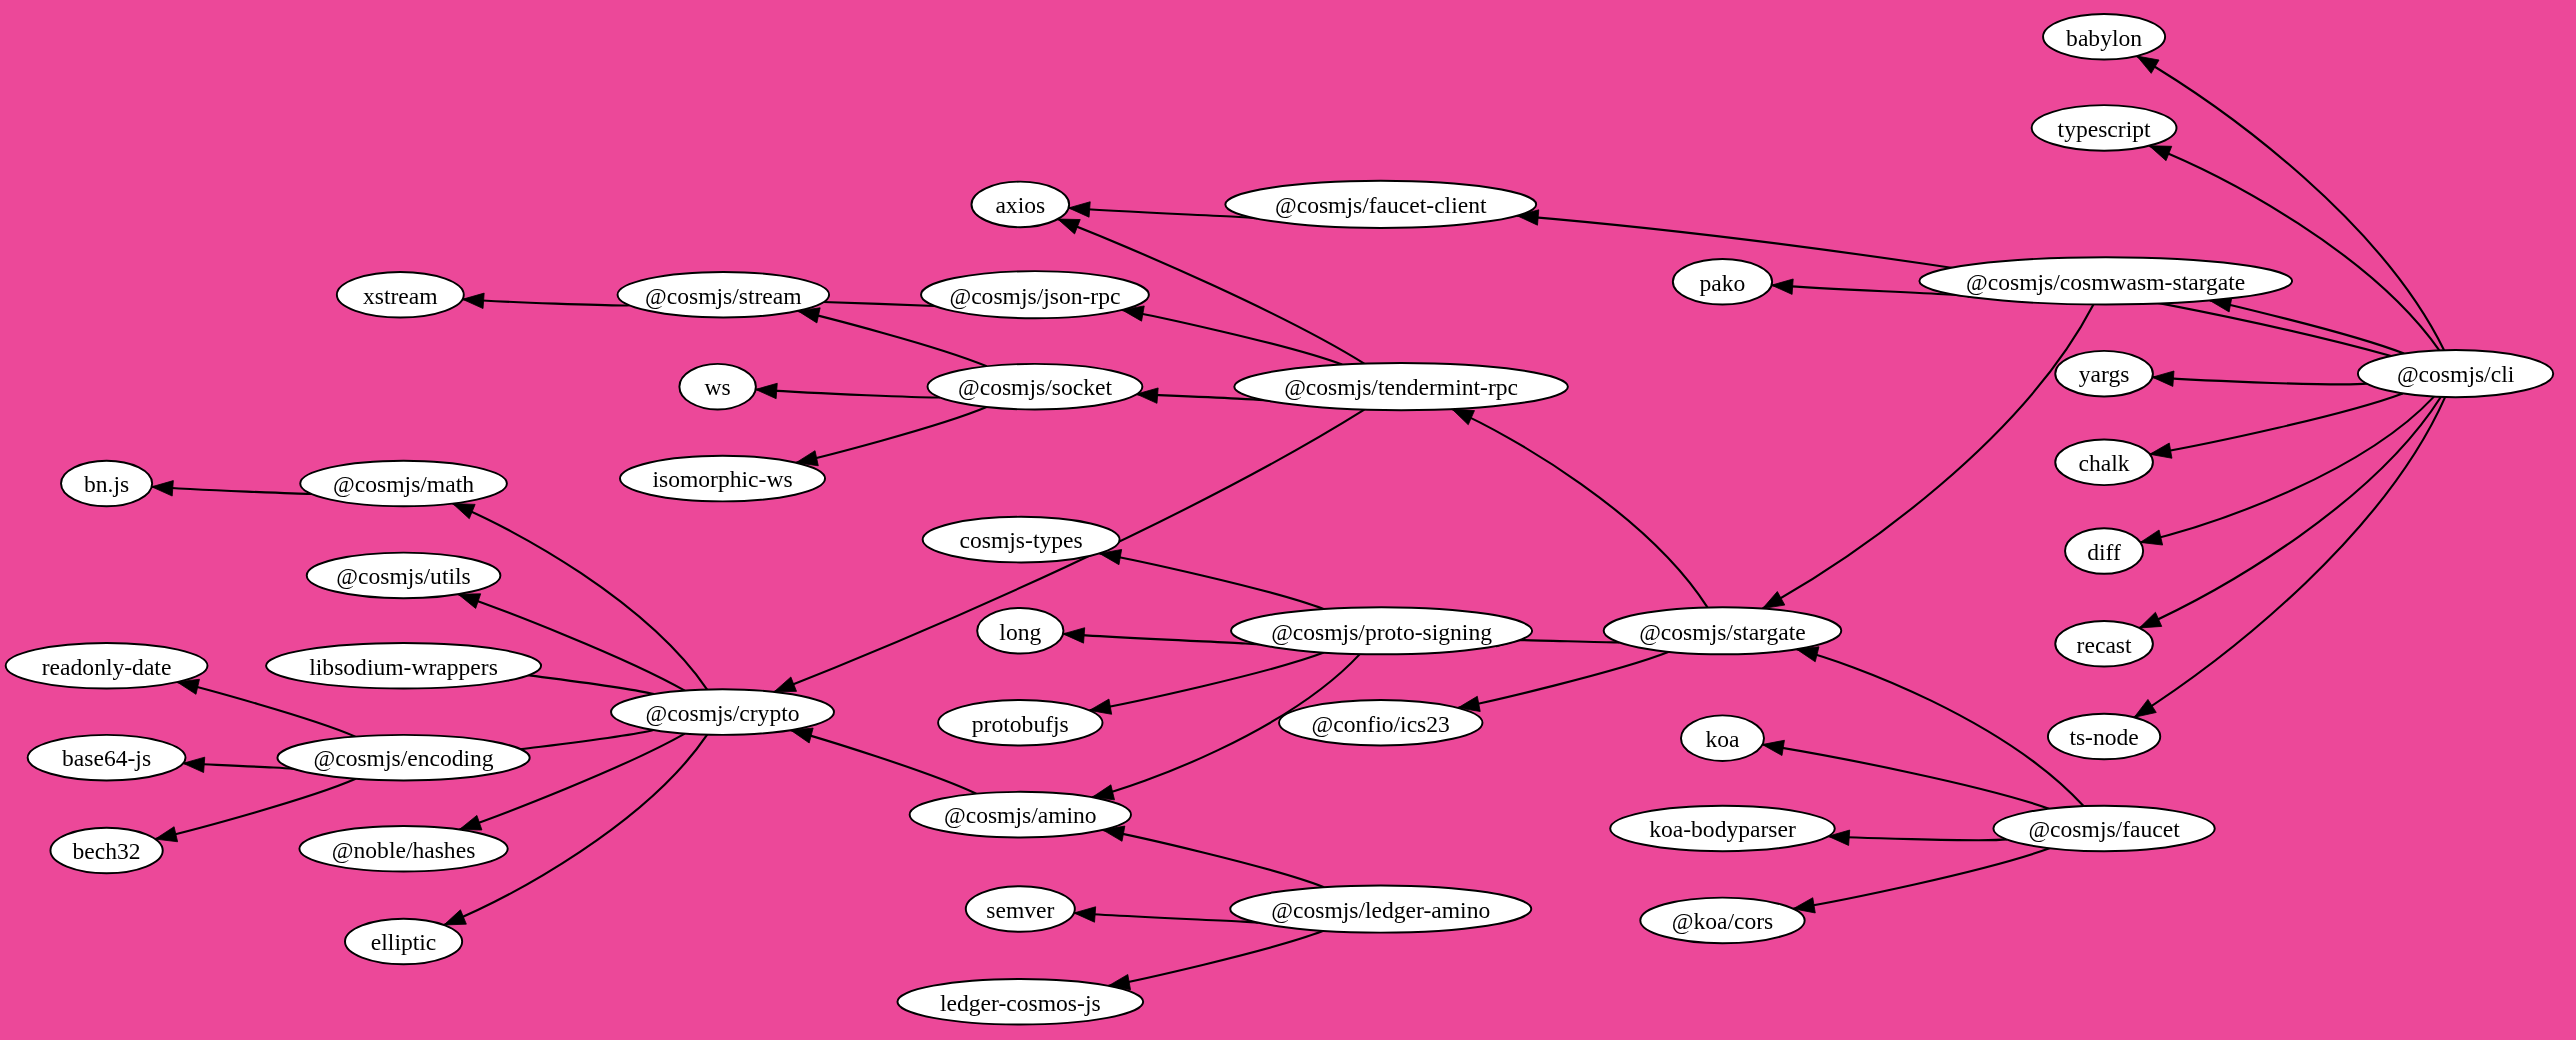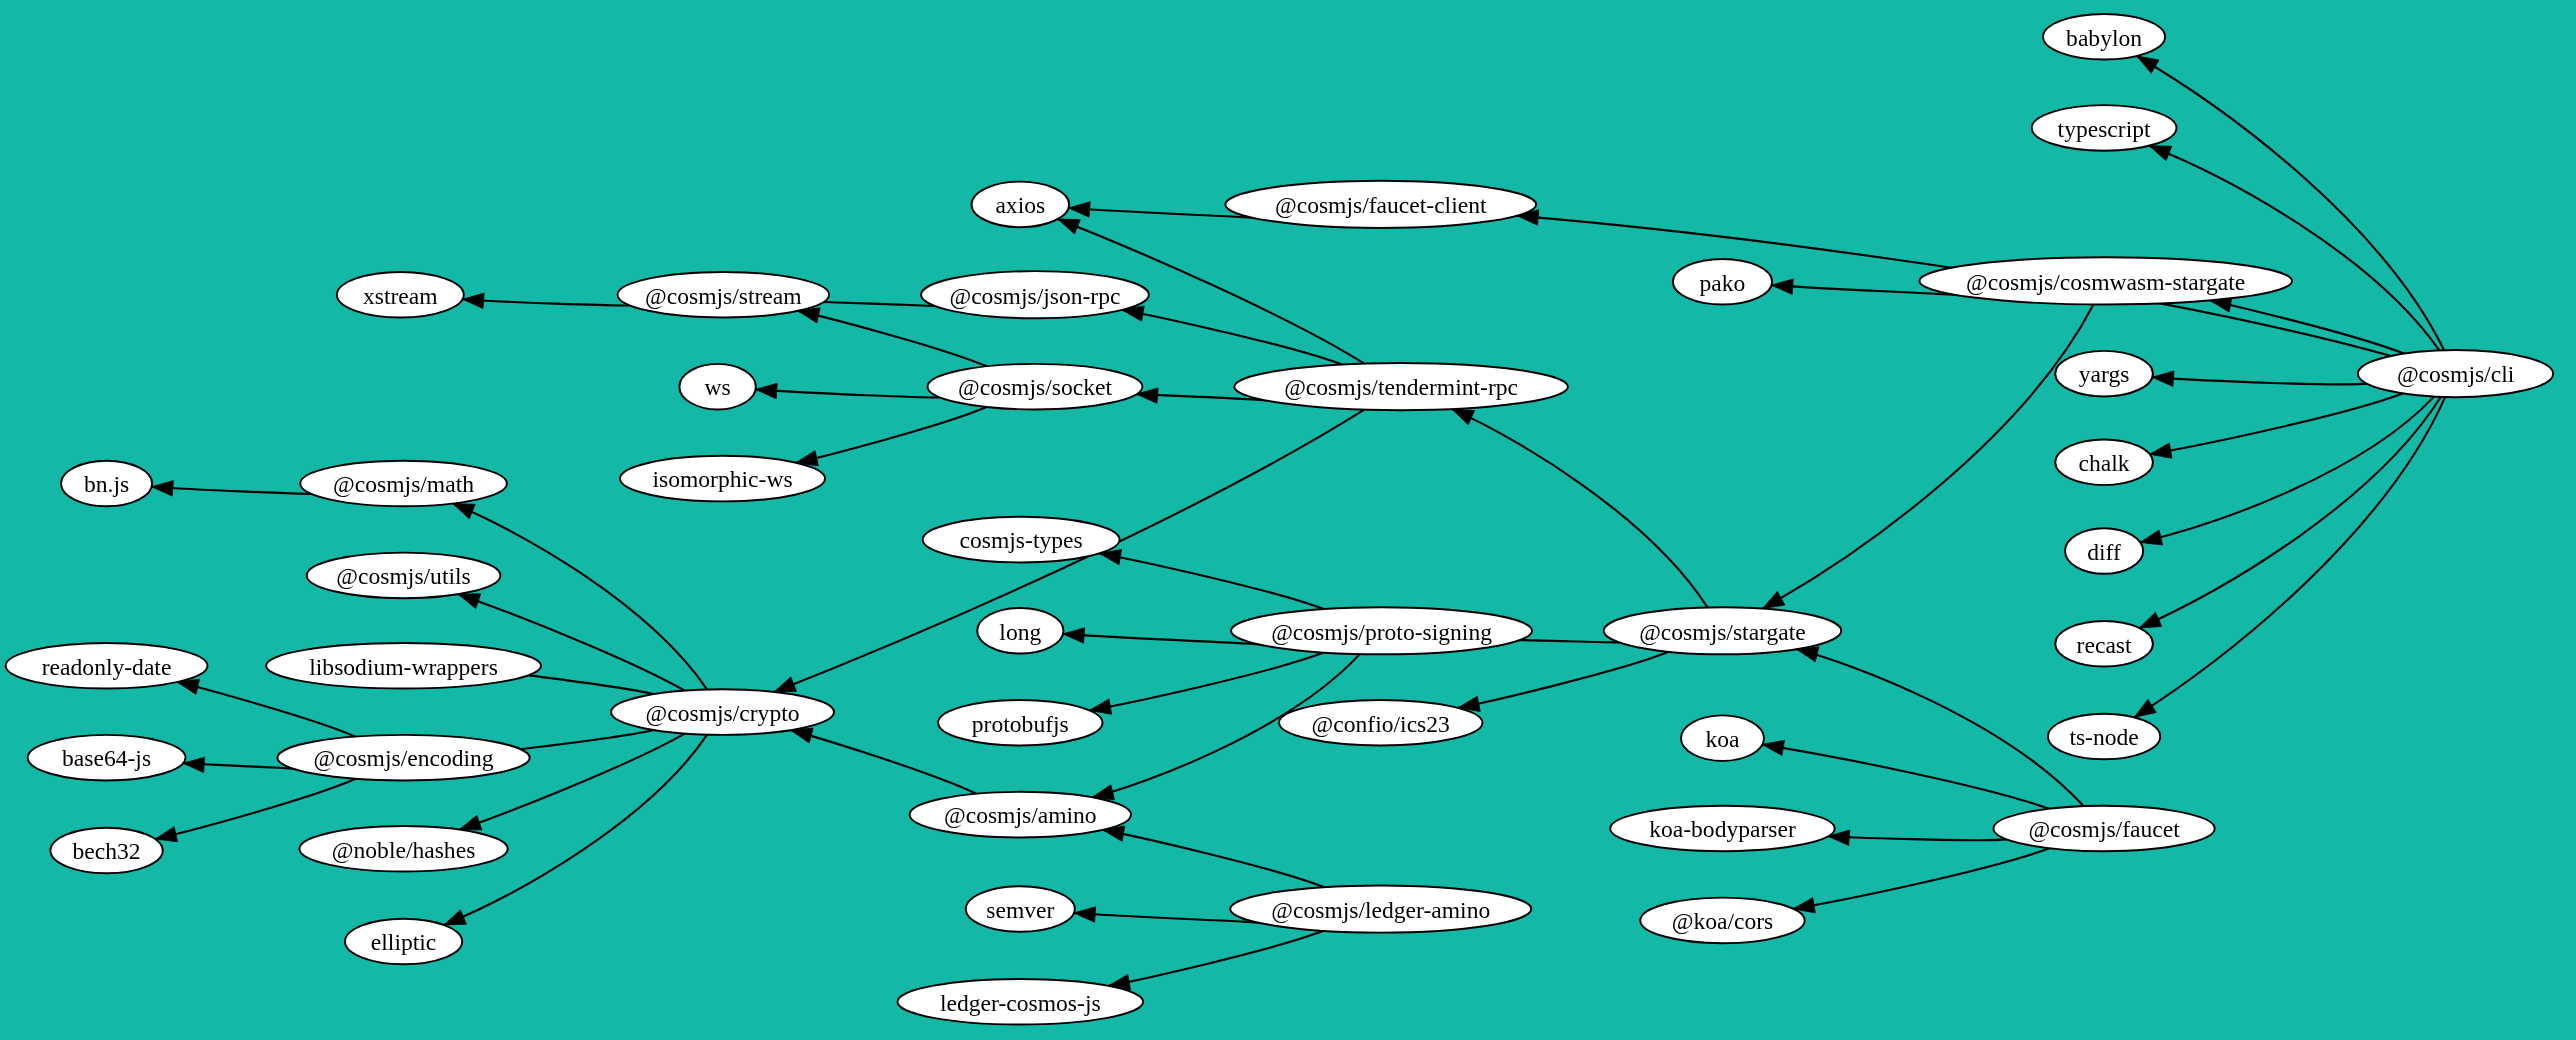--- a/index.html
+++ b/index.html
@@ -4,21 +4,21 @@
 <style>
   html, body {
     margin: 0;
     padding: 0;
     background: #ffffff;
   }
   #graph-root {
     position: relative;
     width: 2576px;
     height: 1041px;
-    background: #14b8a6;
+    background: #ec4899;
     overflow: hidden;
     font-family: "Liberation Serif", "DejaVu Serif", serif;
   }
   svg#graph-svg {
     display: block;
     width: 2576px;
     height: 1041px;
   }
   .node-ellipse {
     fill: #ffffff;

